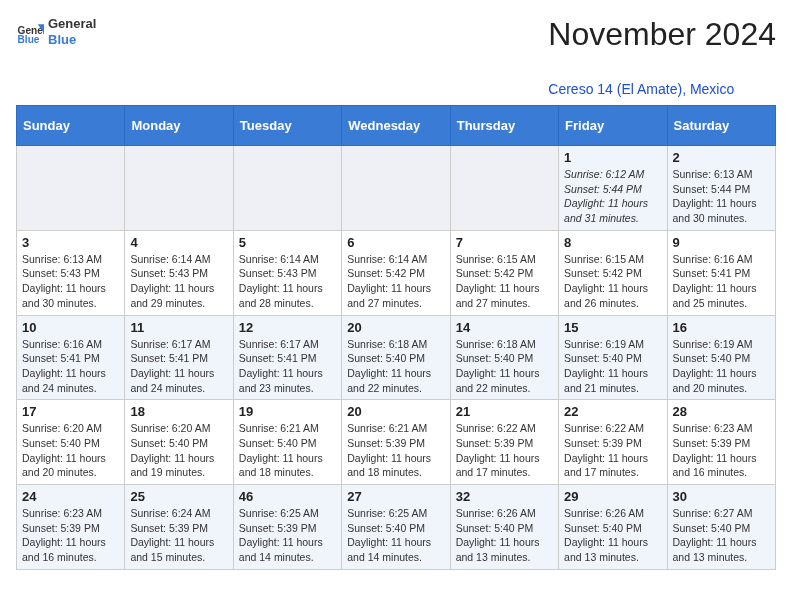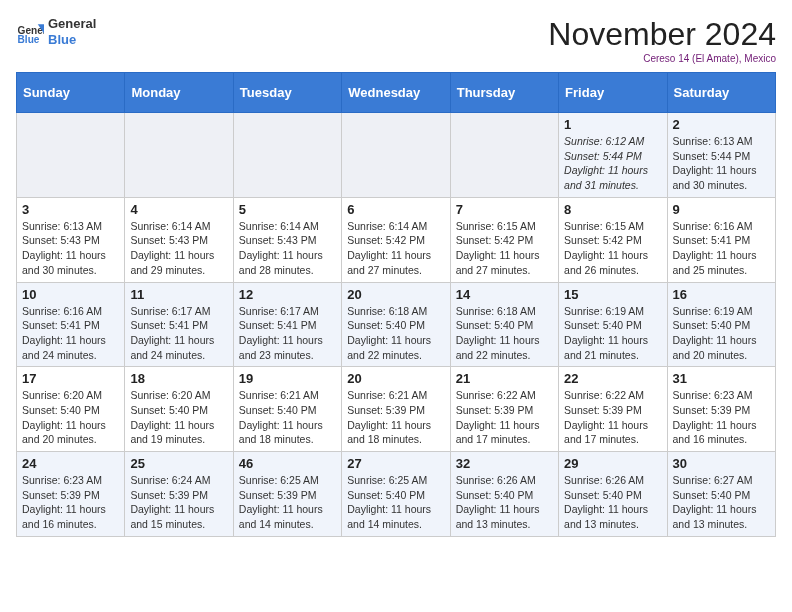--- a/index.html
+++ b/index.html
@@ -19,30 +19,31 @@
     .logo {
       display: flex;
       align-items: center;
       gap: 4px;
     }
     .logo-icon {
       width: 28px;
       height: 28px;
     }
     .title-block {
-      text-align: right;
+      text-align: left;
     }
     .month-title {
       font-size: 32px;
       font-weight: normal;
       color: #222;
     }
     .subtitle {
-      font-size: 10px;
-      color: #701a75;
+      font-size: 14px;
+      color: #1d4ed8;
+      margin-top: 28px;
     }
     .calendar {
       width: 100%;
       border-collapse: collapse;
       border: 1px solid #ccc;
     }
     .calendar th {
       background-color: #3a7bd5;
       color: #fff;
       text-align: left;
@@ -257,21 +258,21 @@
 Sunset: 5:39 PM
 Daylight: 11 hours and 17 minutes.</div>
         </td>
         <td>
           <span class="day-num">22</span>
           <div class="day-info" style="white-space: pre-line;">Sunrise: 6:22 AM
 Sunset: 5:39 PM
 Daylight: 11 hours and 17 minutes.</div>
         </td>
         <td>
-          <span class="day-num">31</span>
+          <span class="day-num">28</span>
           <div class="day-info" style="white-space: pre-line;">Sunrise: 6:23 AM
 Sunset: 5:39 PM
 Daylight: 11 hours and 16 minutes.</div>
         </td>
       </tr>
       <tr class="row-stripe">
         <td>
           <span class="day-num">24</span>
           <div class="day-info" style="white-space: pre-line;">Sunrise: 6:23 AM
 Sunset: 5:39 PM

